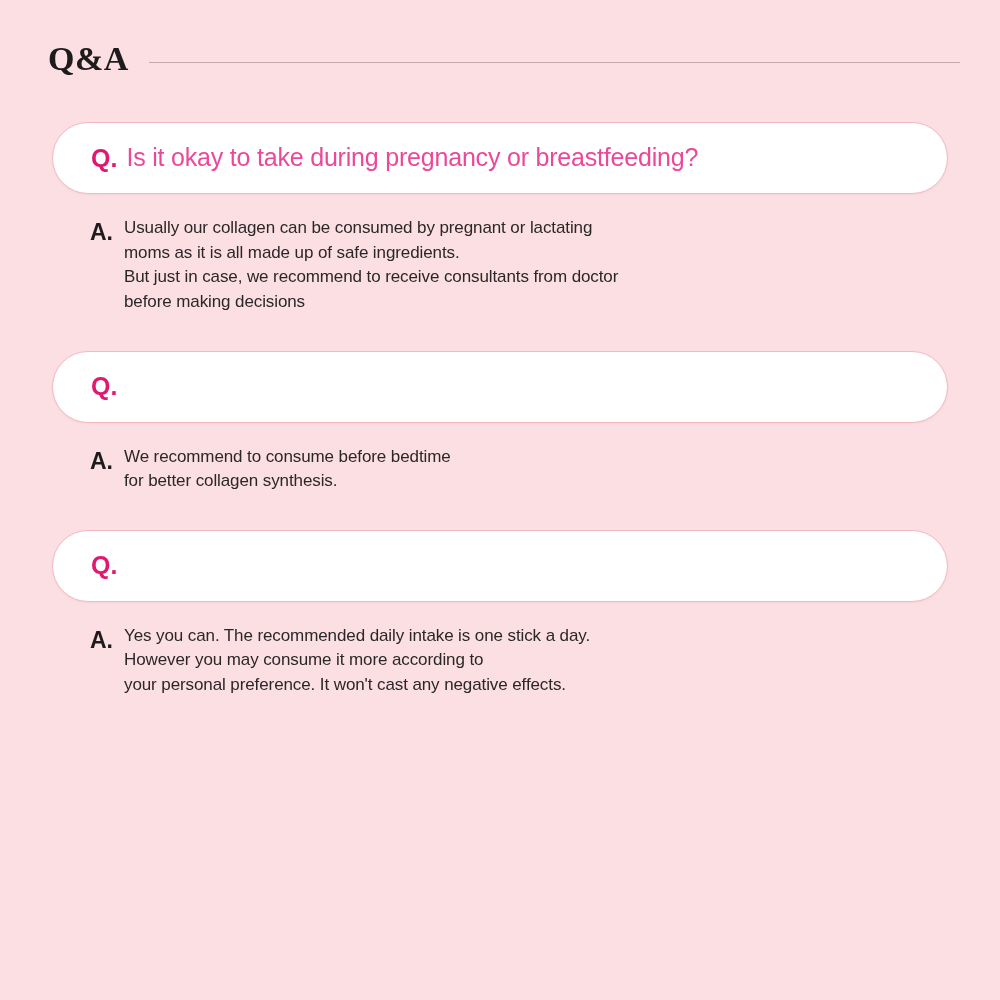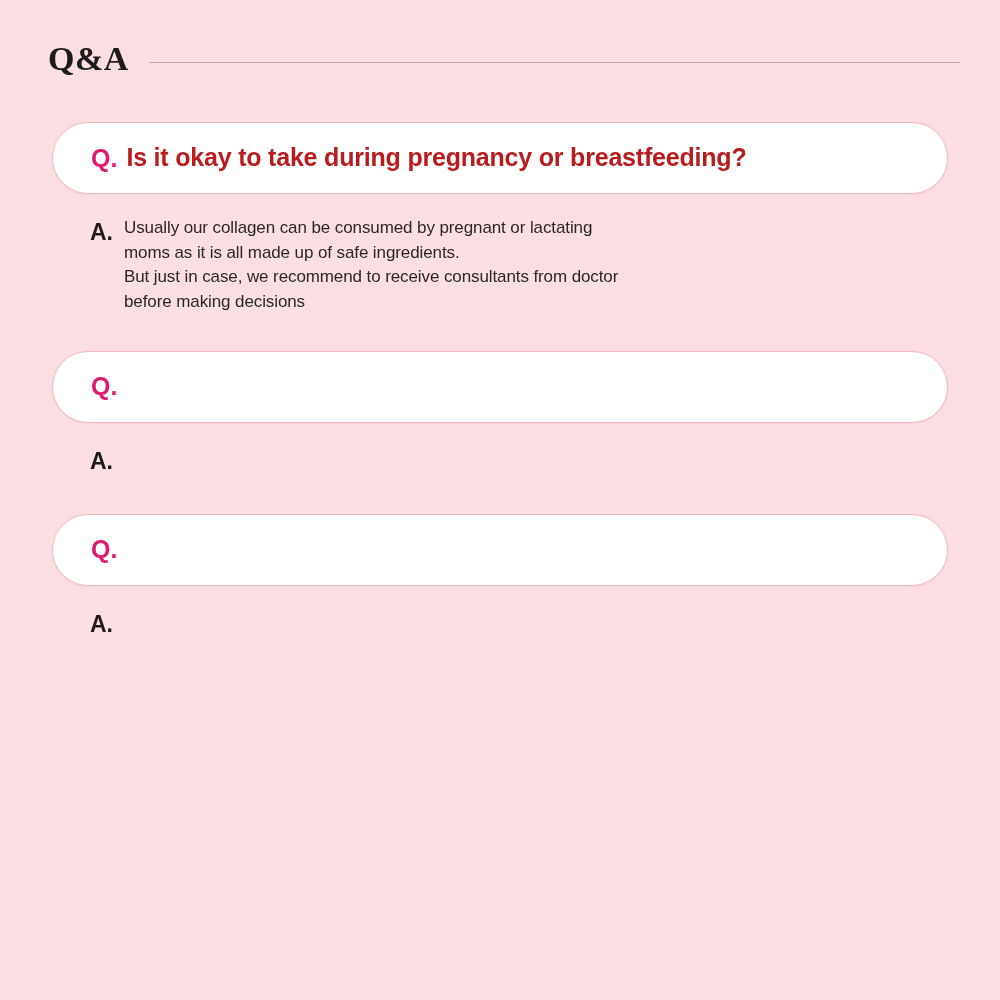--- a/index.html
+++ b/index.html
@@ -68,23 +68,23 @@
     box-shadow: 0 1px 2px rgba(180, 120, 135, 0.10);
   }
   .q-marker {
     color: #e0186f;
     font-size: 25px;
     font-weight: 700;
     margin-right: 9px;
     white-space: nowrap;
   }
   .q-text {
-    color: #b91c1c;
+    color: #ec4899;
     font-size: 25px;
-    font-weight: 700;
+    font-weight: 400;
     letter-spacing: -0.2px;
     line-height: 1.1;
   }
   .qa-item.wide-q .q-marker { margin-right: 14px; }
 
   .answer-block {
     display: flex;
     align-items: flex-start;
     padding: 22px 0 0 38px;
   }
@@ -130,26 +130,31 @@
 before making decisions</span>
       </div>
     </div>
 
     <div class="qa-item">
       <div class="question-pill">
         <span class="q-marker">Q.</span>
       </div>
       <div class="answer-block">
         <span class="a-marker">A.</span>
+        <span class="a-text">We recommend to consume before bedtime
+for better collagen synthesis.</span>
       </div>
     </div>
 
     <div class="qa-item wide-q">
       <div class="question-pill">
         <span class="q-marker">Q.</span>
       </div>
       <div class="answer-block">
         <span class="a-marker">A.</span>
+        <span class="a-text">Yes you can. The recommended daily intake is one stick a day.
+However you may consume it more according to
+your personal preference. It won't cast any negative effects.</span>
       </div>
     </div>
 
   </div>
 </div>
 
 </body></html>

